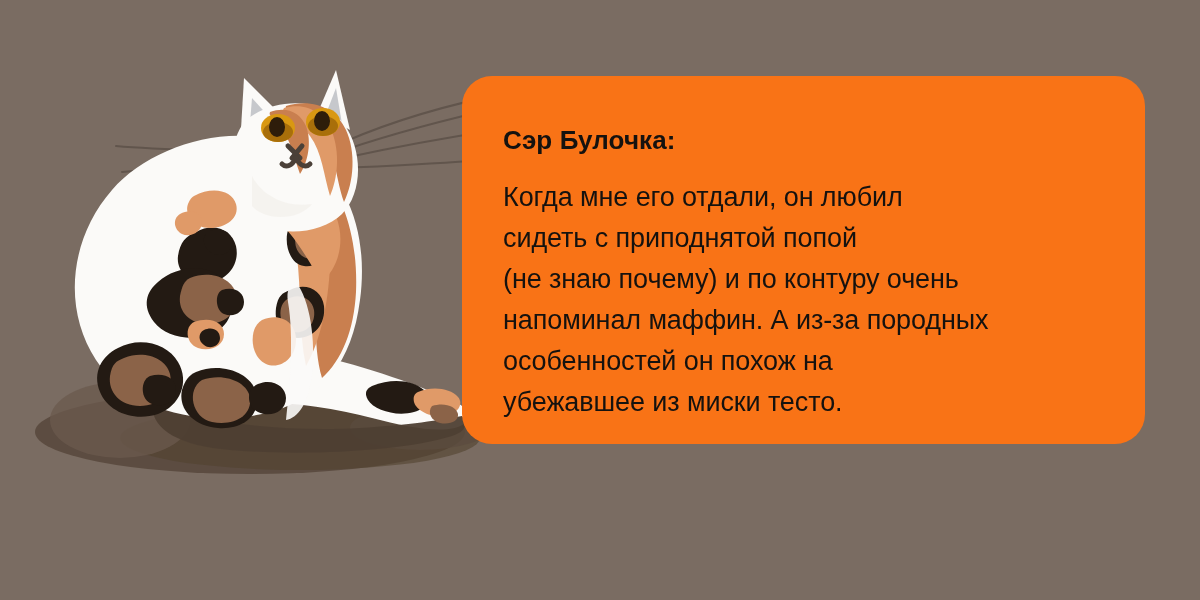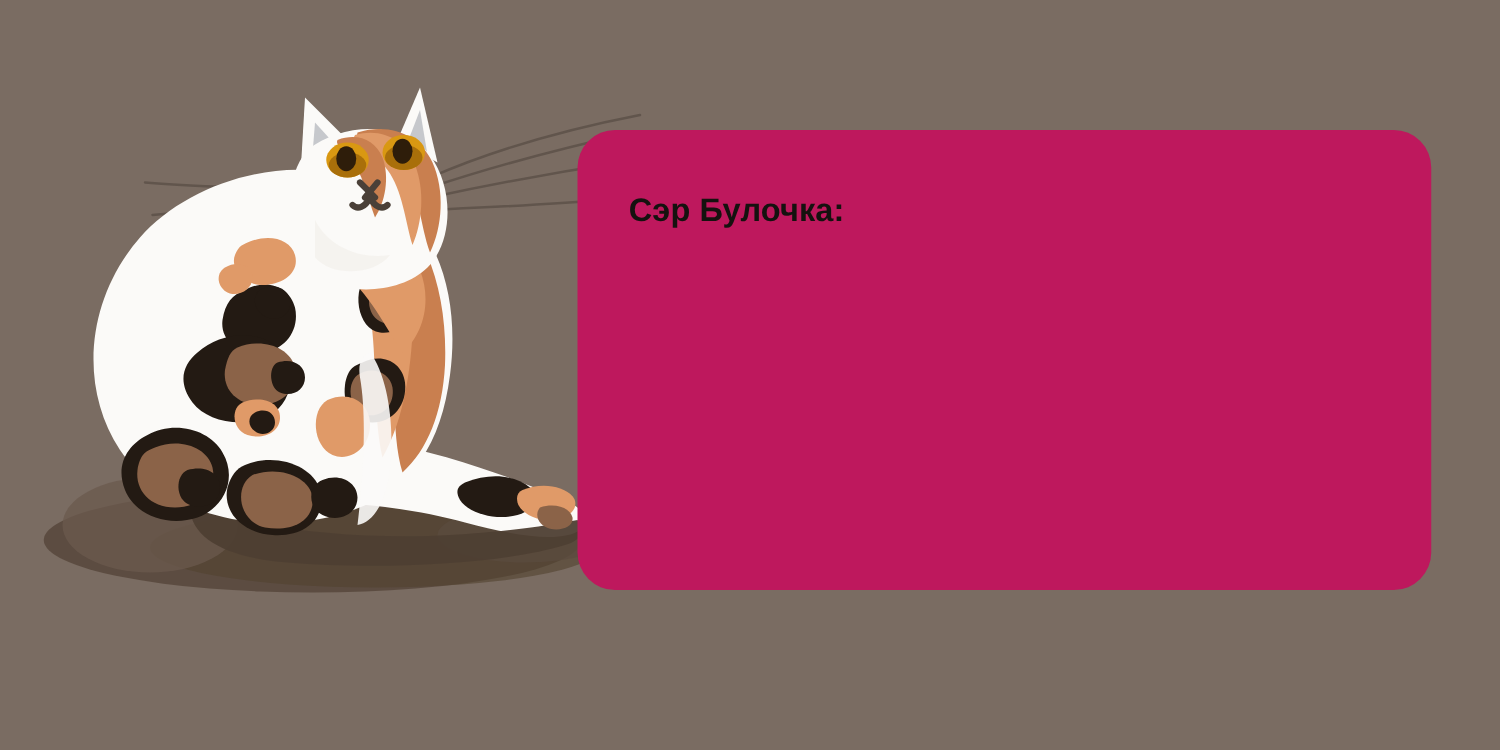--- a/index.html
+++ b/index.html
@@ -18,24 +18,24 @@
   #cat-illustration {
     position: absolute;
     left: 0;
     top: 0;
     width: 1200px;
     height: 600px;
   }
   #speech-bubble {
     position: absolute;
     left: 462px;
-    top: 104px;
+    top: 76px;
     width: 683px;
     height: 368px;
-    background: #be185d;
+    background: #f97316;
     border-radius: 30px;
     box-sizing: border-box;
     padding: 50px 40px 0 41px;
   }
   #bubble-heading {
     margin: 0;
     font-size: 26px;
     font-weight: bold;
     color: #15120f;
     letter-spacing: 0.1px;
@@ -232,15 +232,21 @@
       <path d="M296,282 C310,300 316,340 312,376
                C308,404 298,418 286,420
                C290,386 294,336 288,302
                C286,290 290,284 296,282 Z" fill="#fbfaf8" opacity="0.9"></path>
     </g>
 
   </svg>
 
   <div id="speech-bubble">
     <div id="bubble-heading">Сэр Булочка:</div>
+    <div id="bubble-body">Когда мне его отдали, он любил
+сидеть с приподнятой попой
+(не знаю почему) и по контуру очень
+напоминал маффин. А из-за породных
+особенностей он похож на
+убежавшее из миски тесто.</div>
   </div>
 
 </div>
 
 </body></html>

